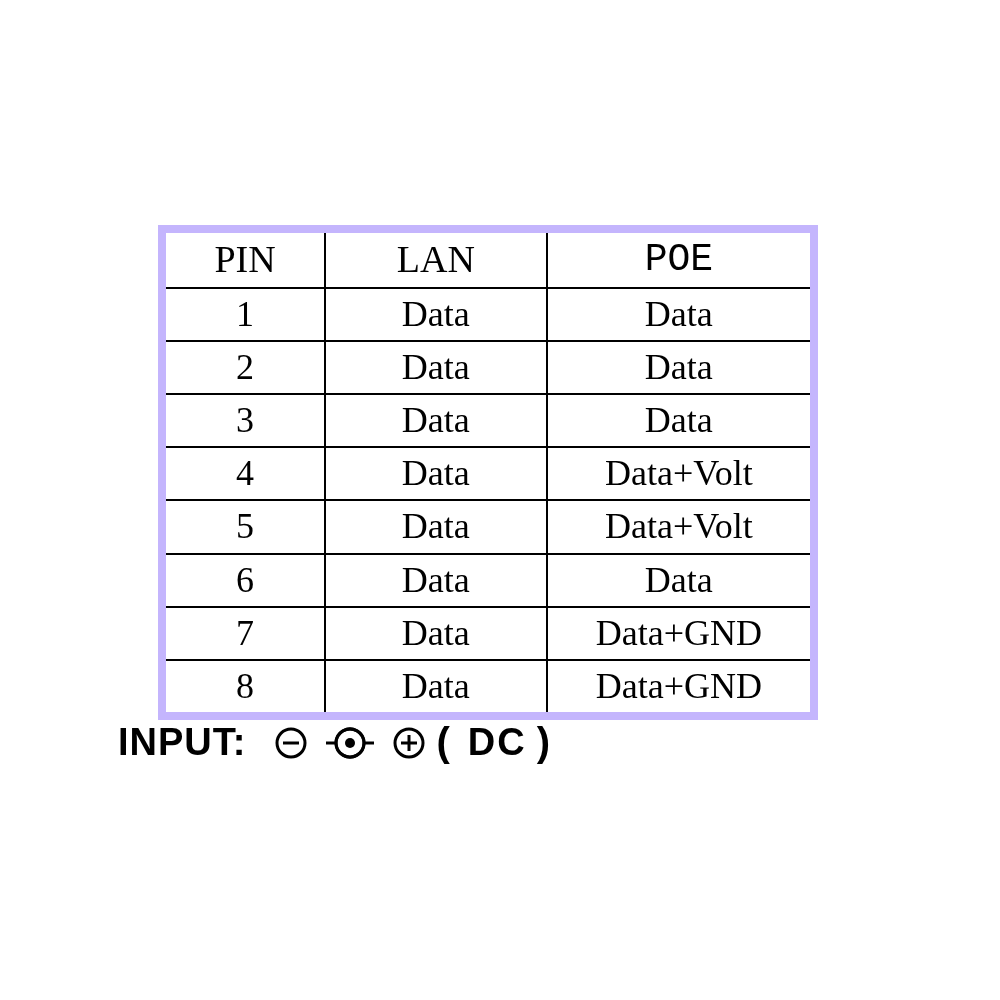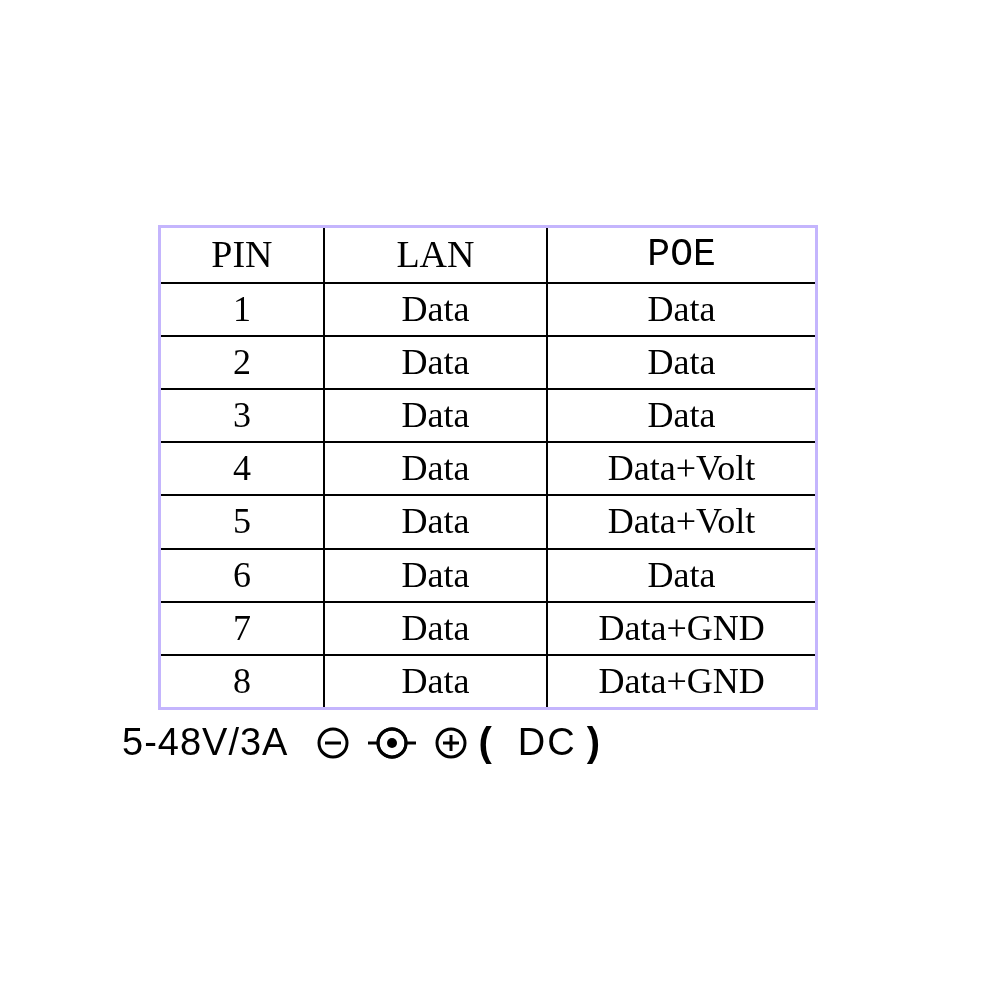--- a/index.html
+++ b/index.html
@@ -16,21 +16,21 @@
     }
     .container {
       position: absolute;
       top: 225px;
       left: 158px;
       width: 660px;
     }
     table {
       border-collapse: collapse;
       width: 100%;
-      border: 3px solid #c4b5fd;
+      border: 8px solid #c4b5fd;
     }
     th, td {
       border: 2px solid #000;
       text-align: center;
       font-size: 36px;
       padding: 4px 8px;
       font-weight: normal;
       line-height: 1.2;
     }
     th {
@@ -73,23 +73,23 @@
       align-items: center;
       gap: 18px;
       margin-left: 18px;
     }
     .polarity-symbol {
       display: inline-flex;
       align-items: center;
       justify-content: center;
     }
     .dc-label {
-      font-weight: normal;
+      font-weight: bold;
       font-family: Arial, sans-serif;
-      margin-left: 16px;
+      margin-left: 8px;
       letter-spacing: 2px;
     }
     .paren {
       font-weight: bold;
       font-size: 40px;
     }
   </style>
 </head>
 <body>
 
@@ -141,21 +141,21 @@
       <tr>
         <td>8</td>
         <td>Data</td>
         <td>Data+GND</td>
       </tr>
     </tbody>
   </table>
 </div>
 
 <div class="input-line">
-  <span class="input-value">5-48V/3A</span>
+  <span class="input-label">INPUT:</span>
   <span class="polarity-symbols">
     <span class="polarity-symbol">
       <svg width="34" height="34" viewBox="0 0 34 34">
         <circle cx="17" cy="17" r="14" fill="none" stroke="#000" stroke-width="3"></circle>
         <line x1="9" y1="17" x2="25" y2="17" stroke="#000" stroke-width="3"></line>
       </svg>
     </span>
     <span class="polarity-symbol">
       <svg width="48" height="34" viewBox="0 0 48 34">
         <path d="M 10 17 A 14 14 0 1 1 10 17.01" fill="none" stroke="#000" stroke-width="3" stroke-dasharray="0"></path>

